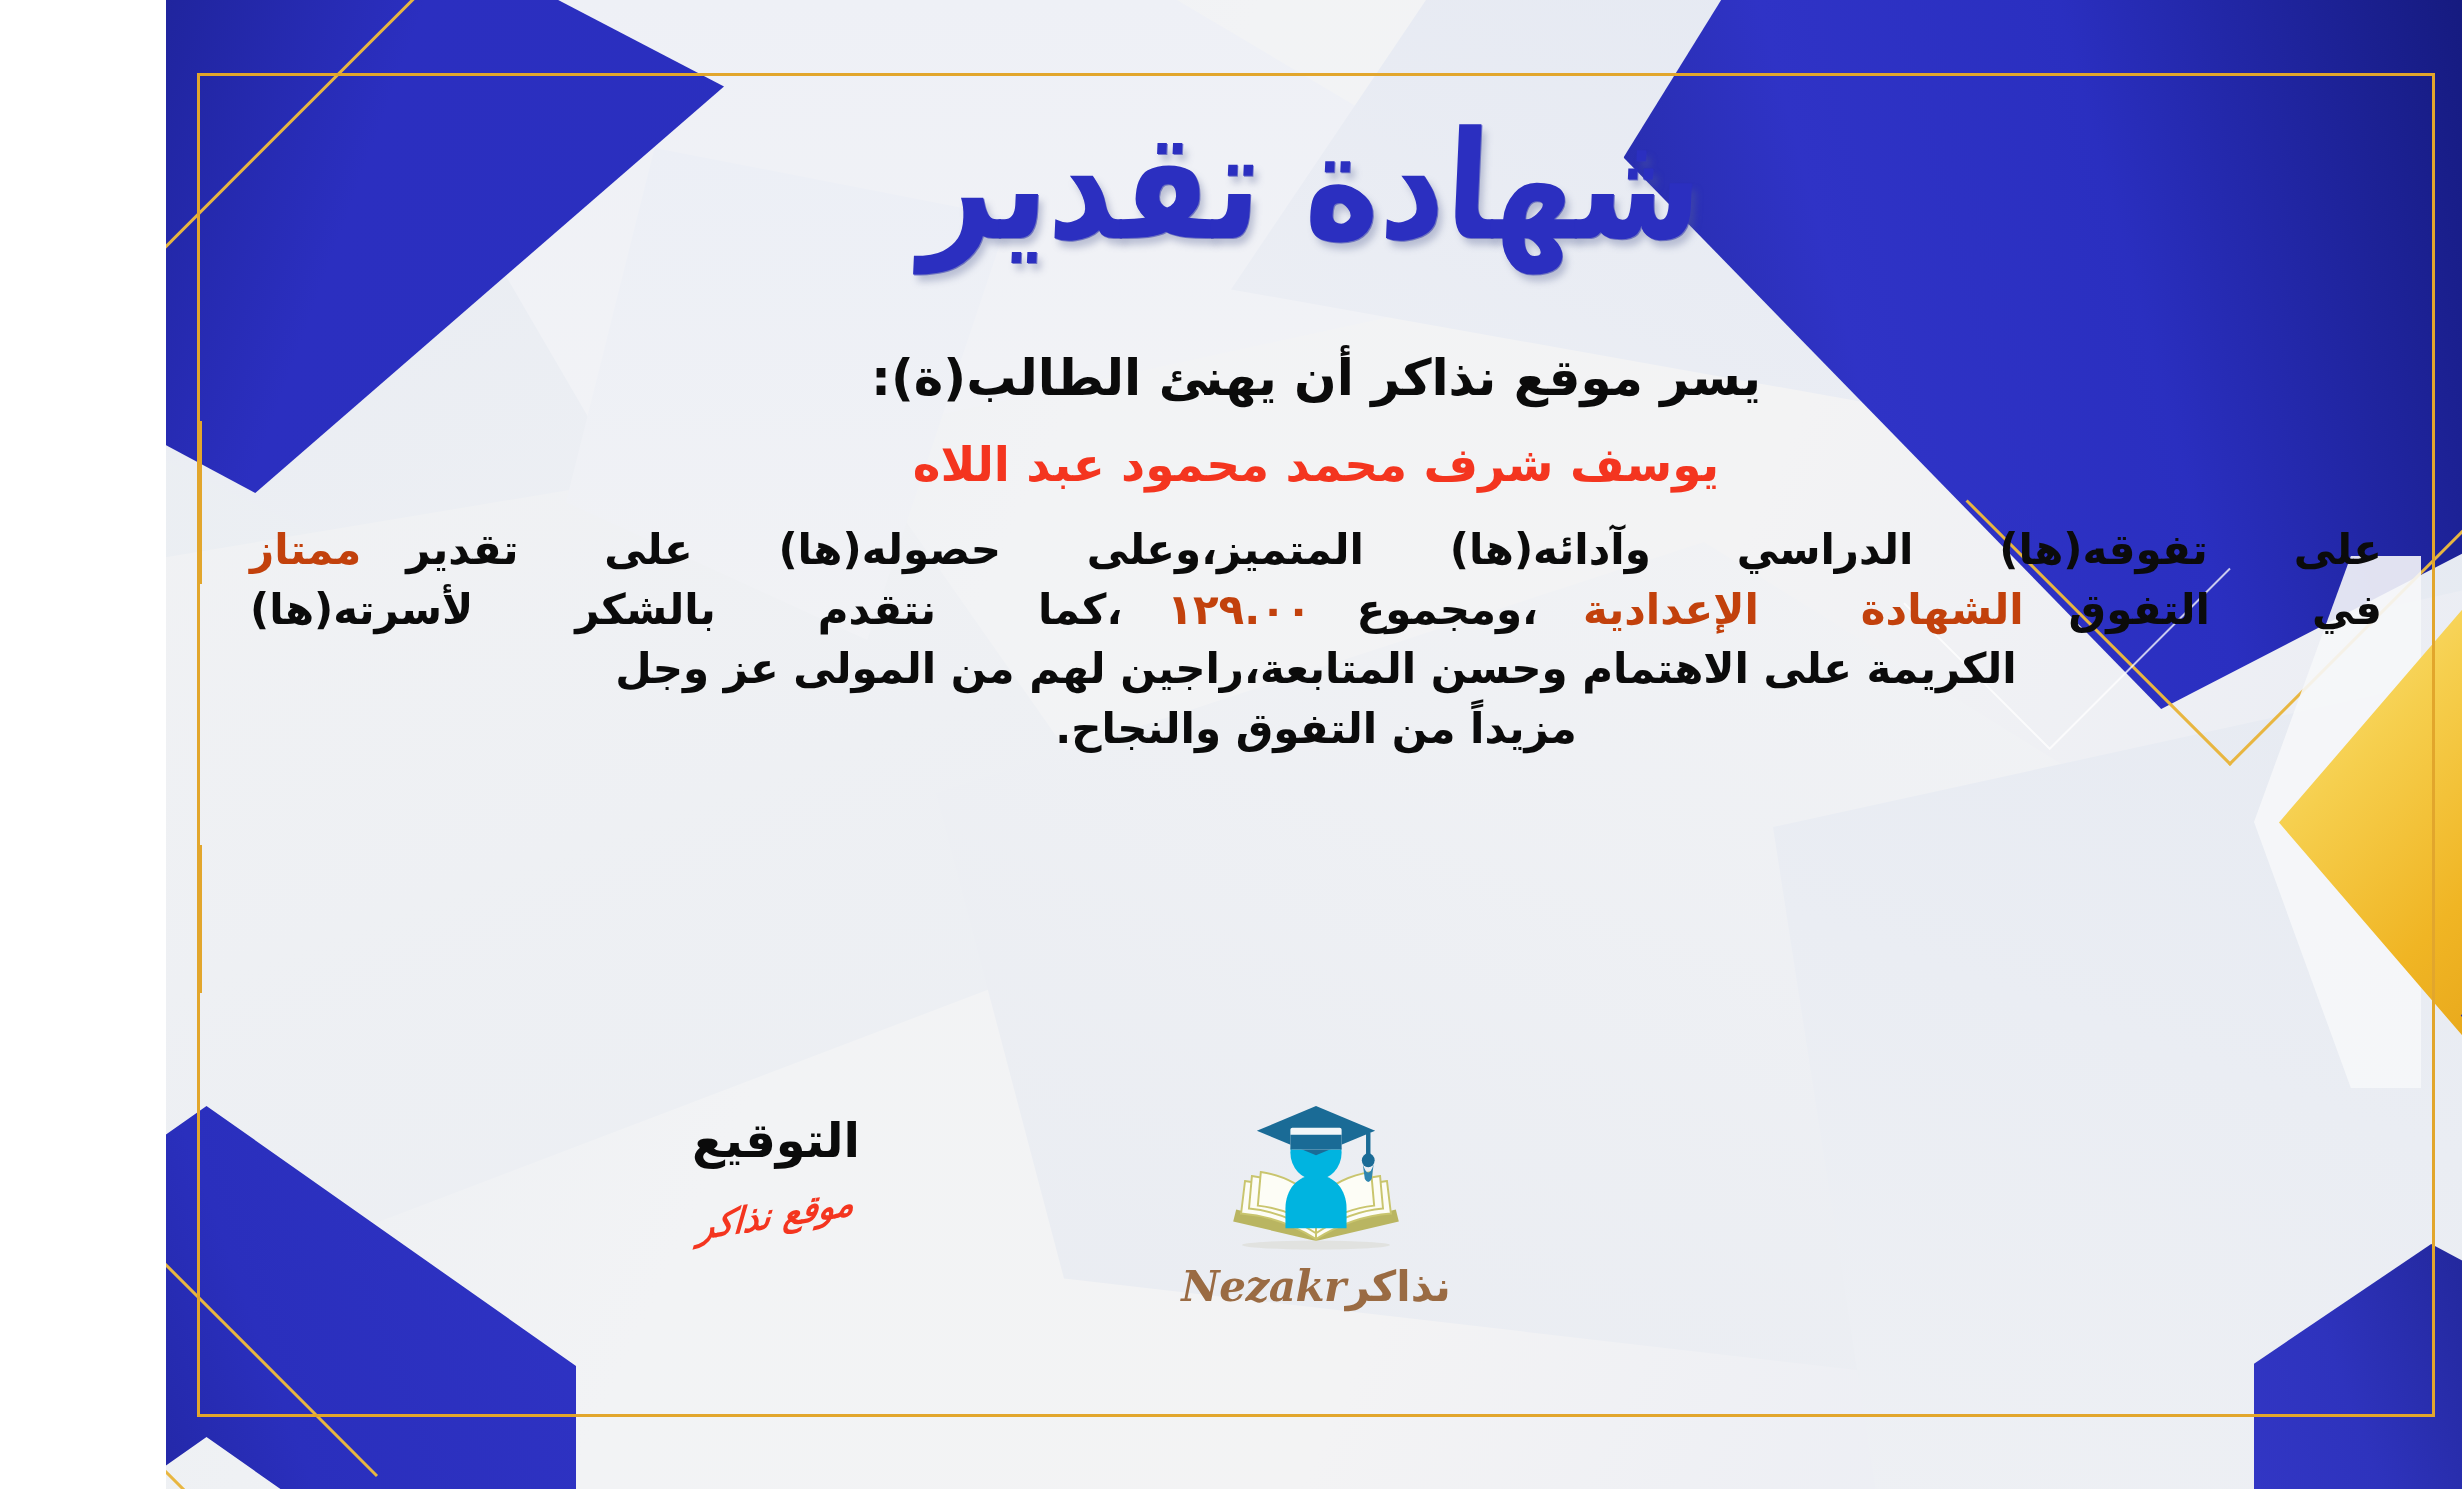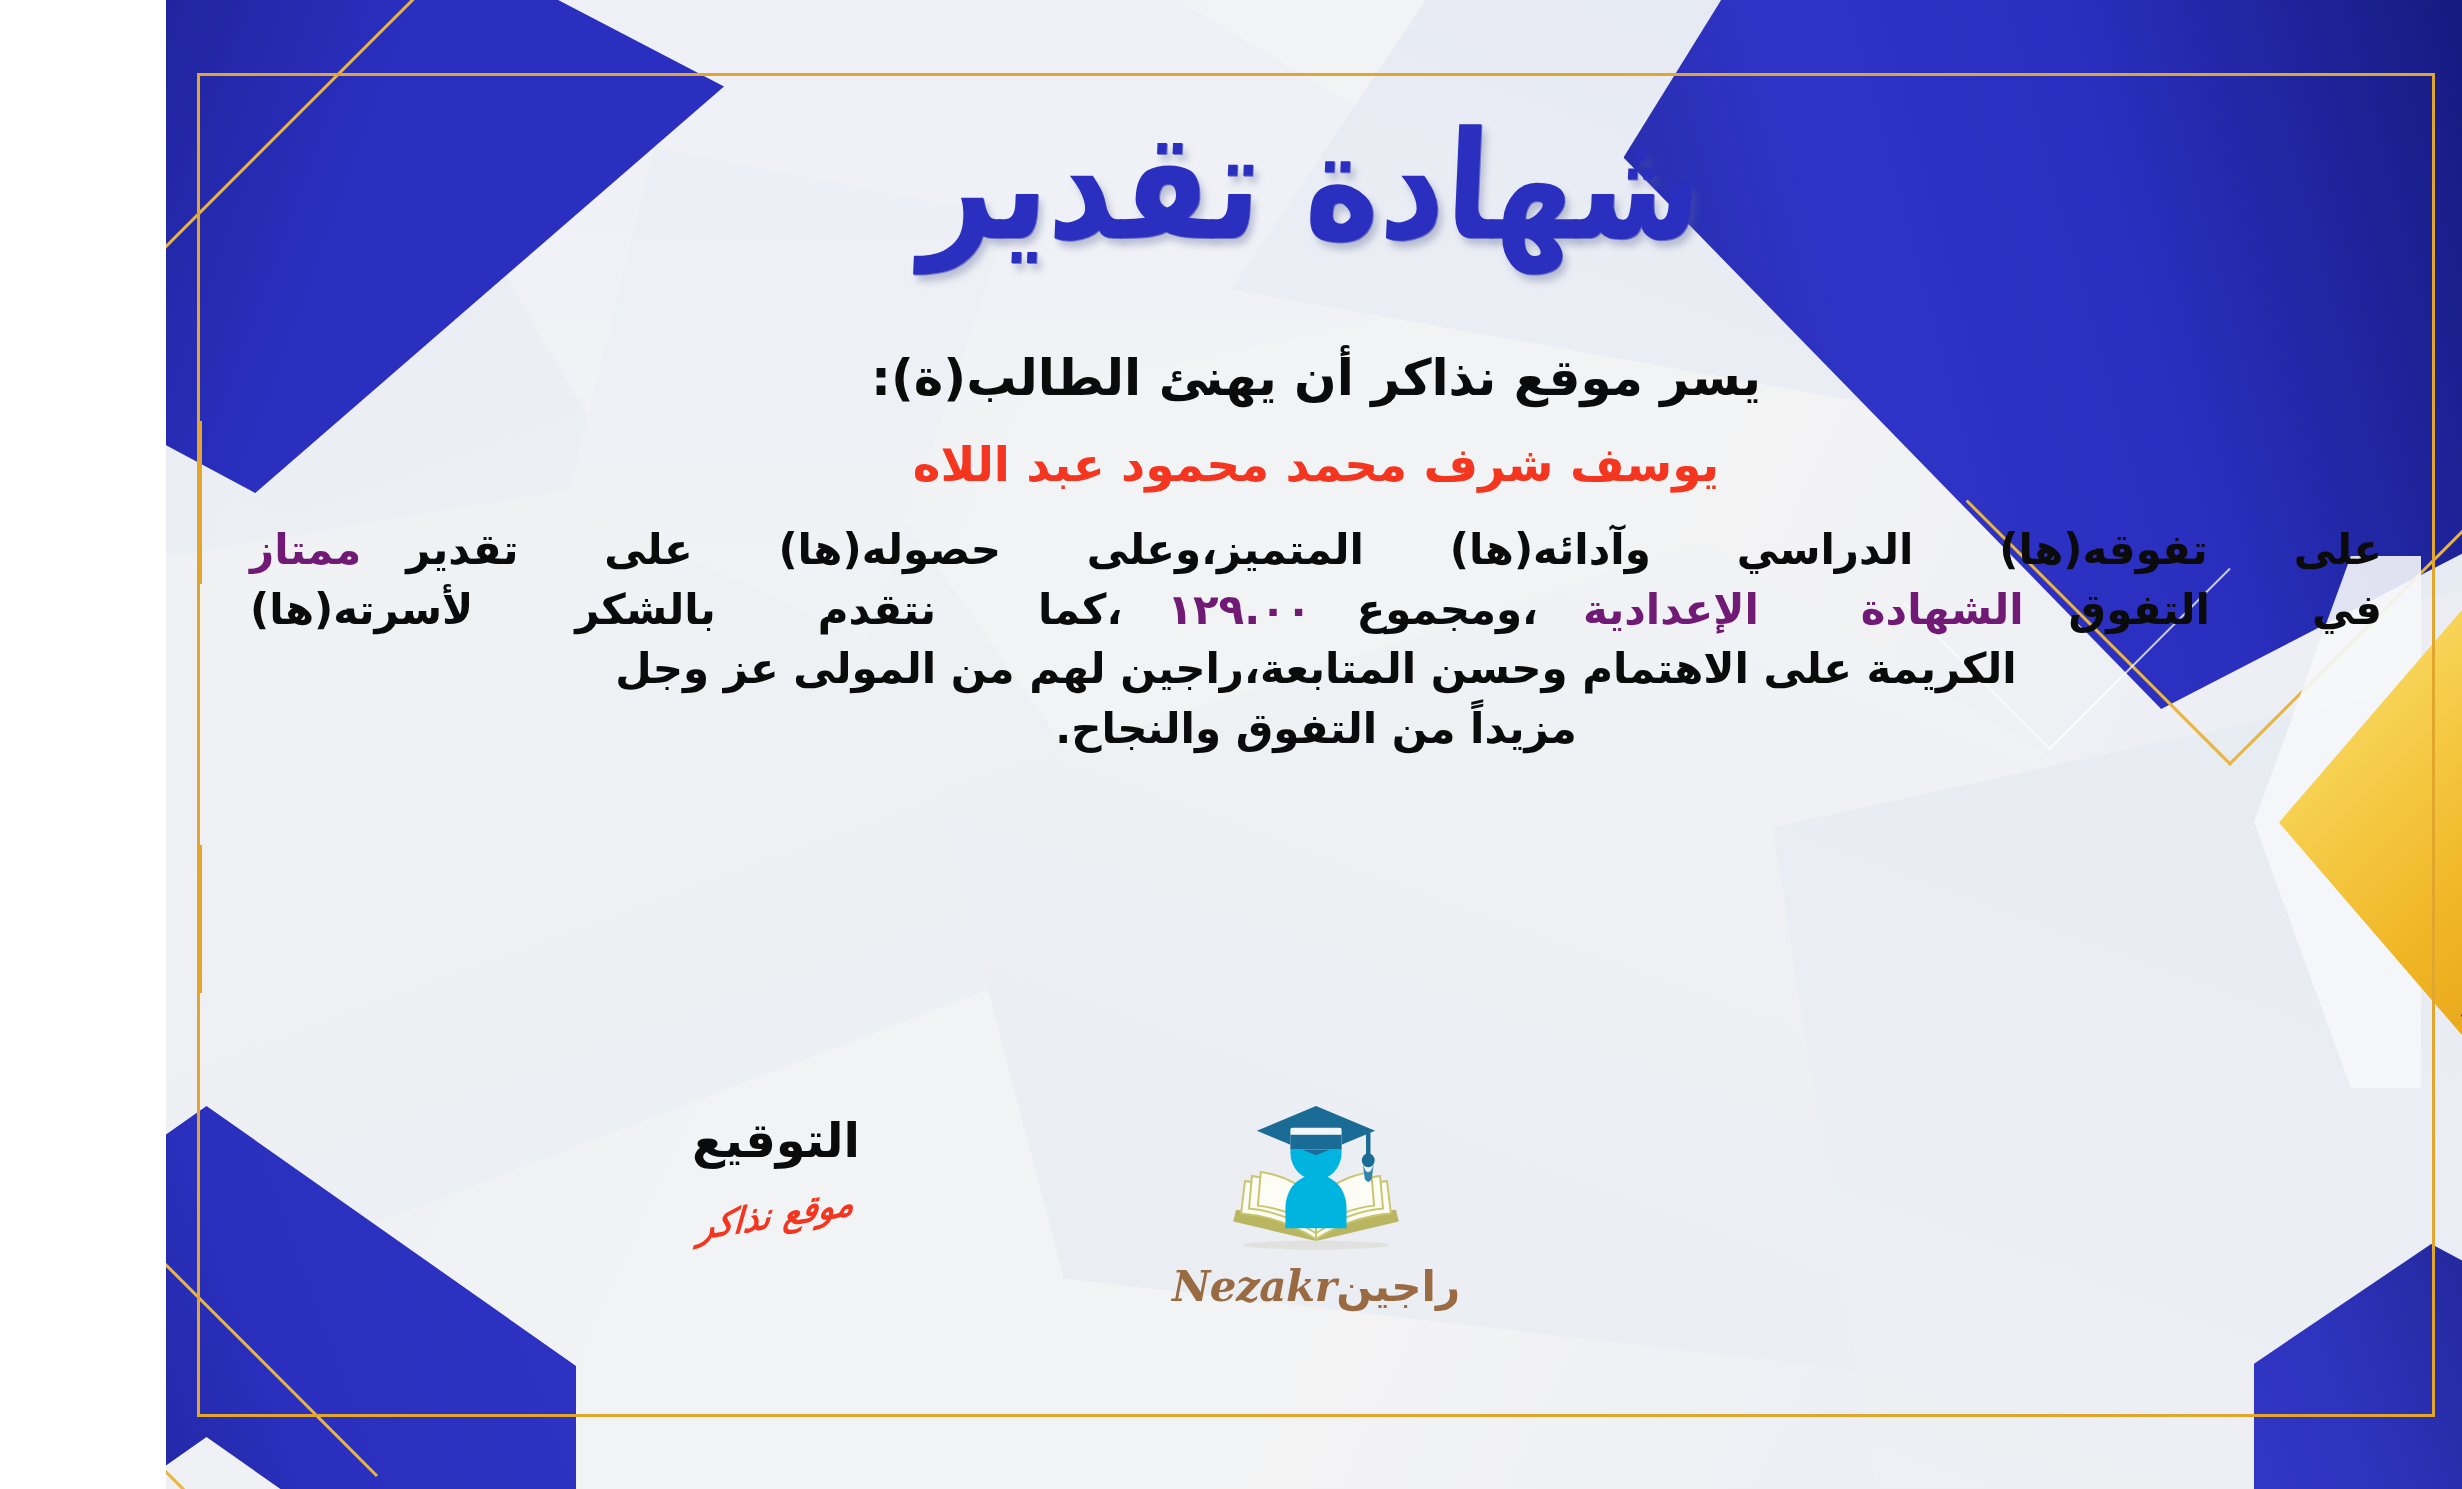--- a/index.html
+++ b/index.html
@@ -193,21 +193,21 @@
     font-size:42px;
     font-weight:600;
     line-height:1.42;
   }
   .body-line { display:block; white-space:nowrap; }
   .body-line.l1 { text-align:justify; text-align-last:justify; }
   .body-line.l2 { text-align:justify; text-align-last:justify; }
   .body-line.l3 { text-align:center; }
   .body-line.l4 { text-align:center; }
 
-  .hl { color:#701a75; font-weight:700; }
+  .hl { color:#c2410c; font-weight:700; }
   .sp-md { display:inline-block; width:45px; }
 
   
   .footer {
     position:absolute;
     left:0; right:0; bottom:19.7px;
     height:305px;
   }
   .sig-block {
     position:absolute; right:1472px; top:19.7px;
@@ -331,19 +331,19 @@
 
           <g>
             <path d="M210 18 L330 68 L210 118 L90 68 Z" fill="#1a6b96"></path>
             <rect x="158" y="62" width="104" height="44" rx="4" fill="#f3f6f8"></rect>
             <path d="M158 76 h104 v30 h-104 Z" fill="#1a6b96"></path>
             <path d="M316 72 L316 118" stroke="#1a6b96" stroke-width="9" fill="none"></path>
             <ellipse cx="316" cy="128" rx="13" ry="14" fill="#1a6b96"></ellipse>
             <path d="M305 136 q11 34 22 0 l-4 30 q-7 12 -14 0 Z" fill="#2f86b0"></path>
           </g>
         </svg>
-        <div class="logo-word"><span>راجين</span><span class="lat">Nezakr</span></div>
+        <div class="logo-word"><span>نذاكر</span><span class="lat">Nezakr</span></div>
       </div>
 
     </div>
   </div>
 </div>
 
 
 </body></html>

